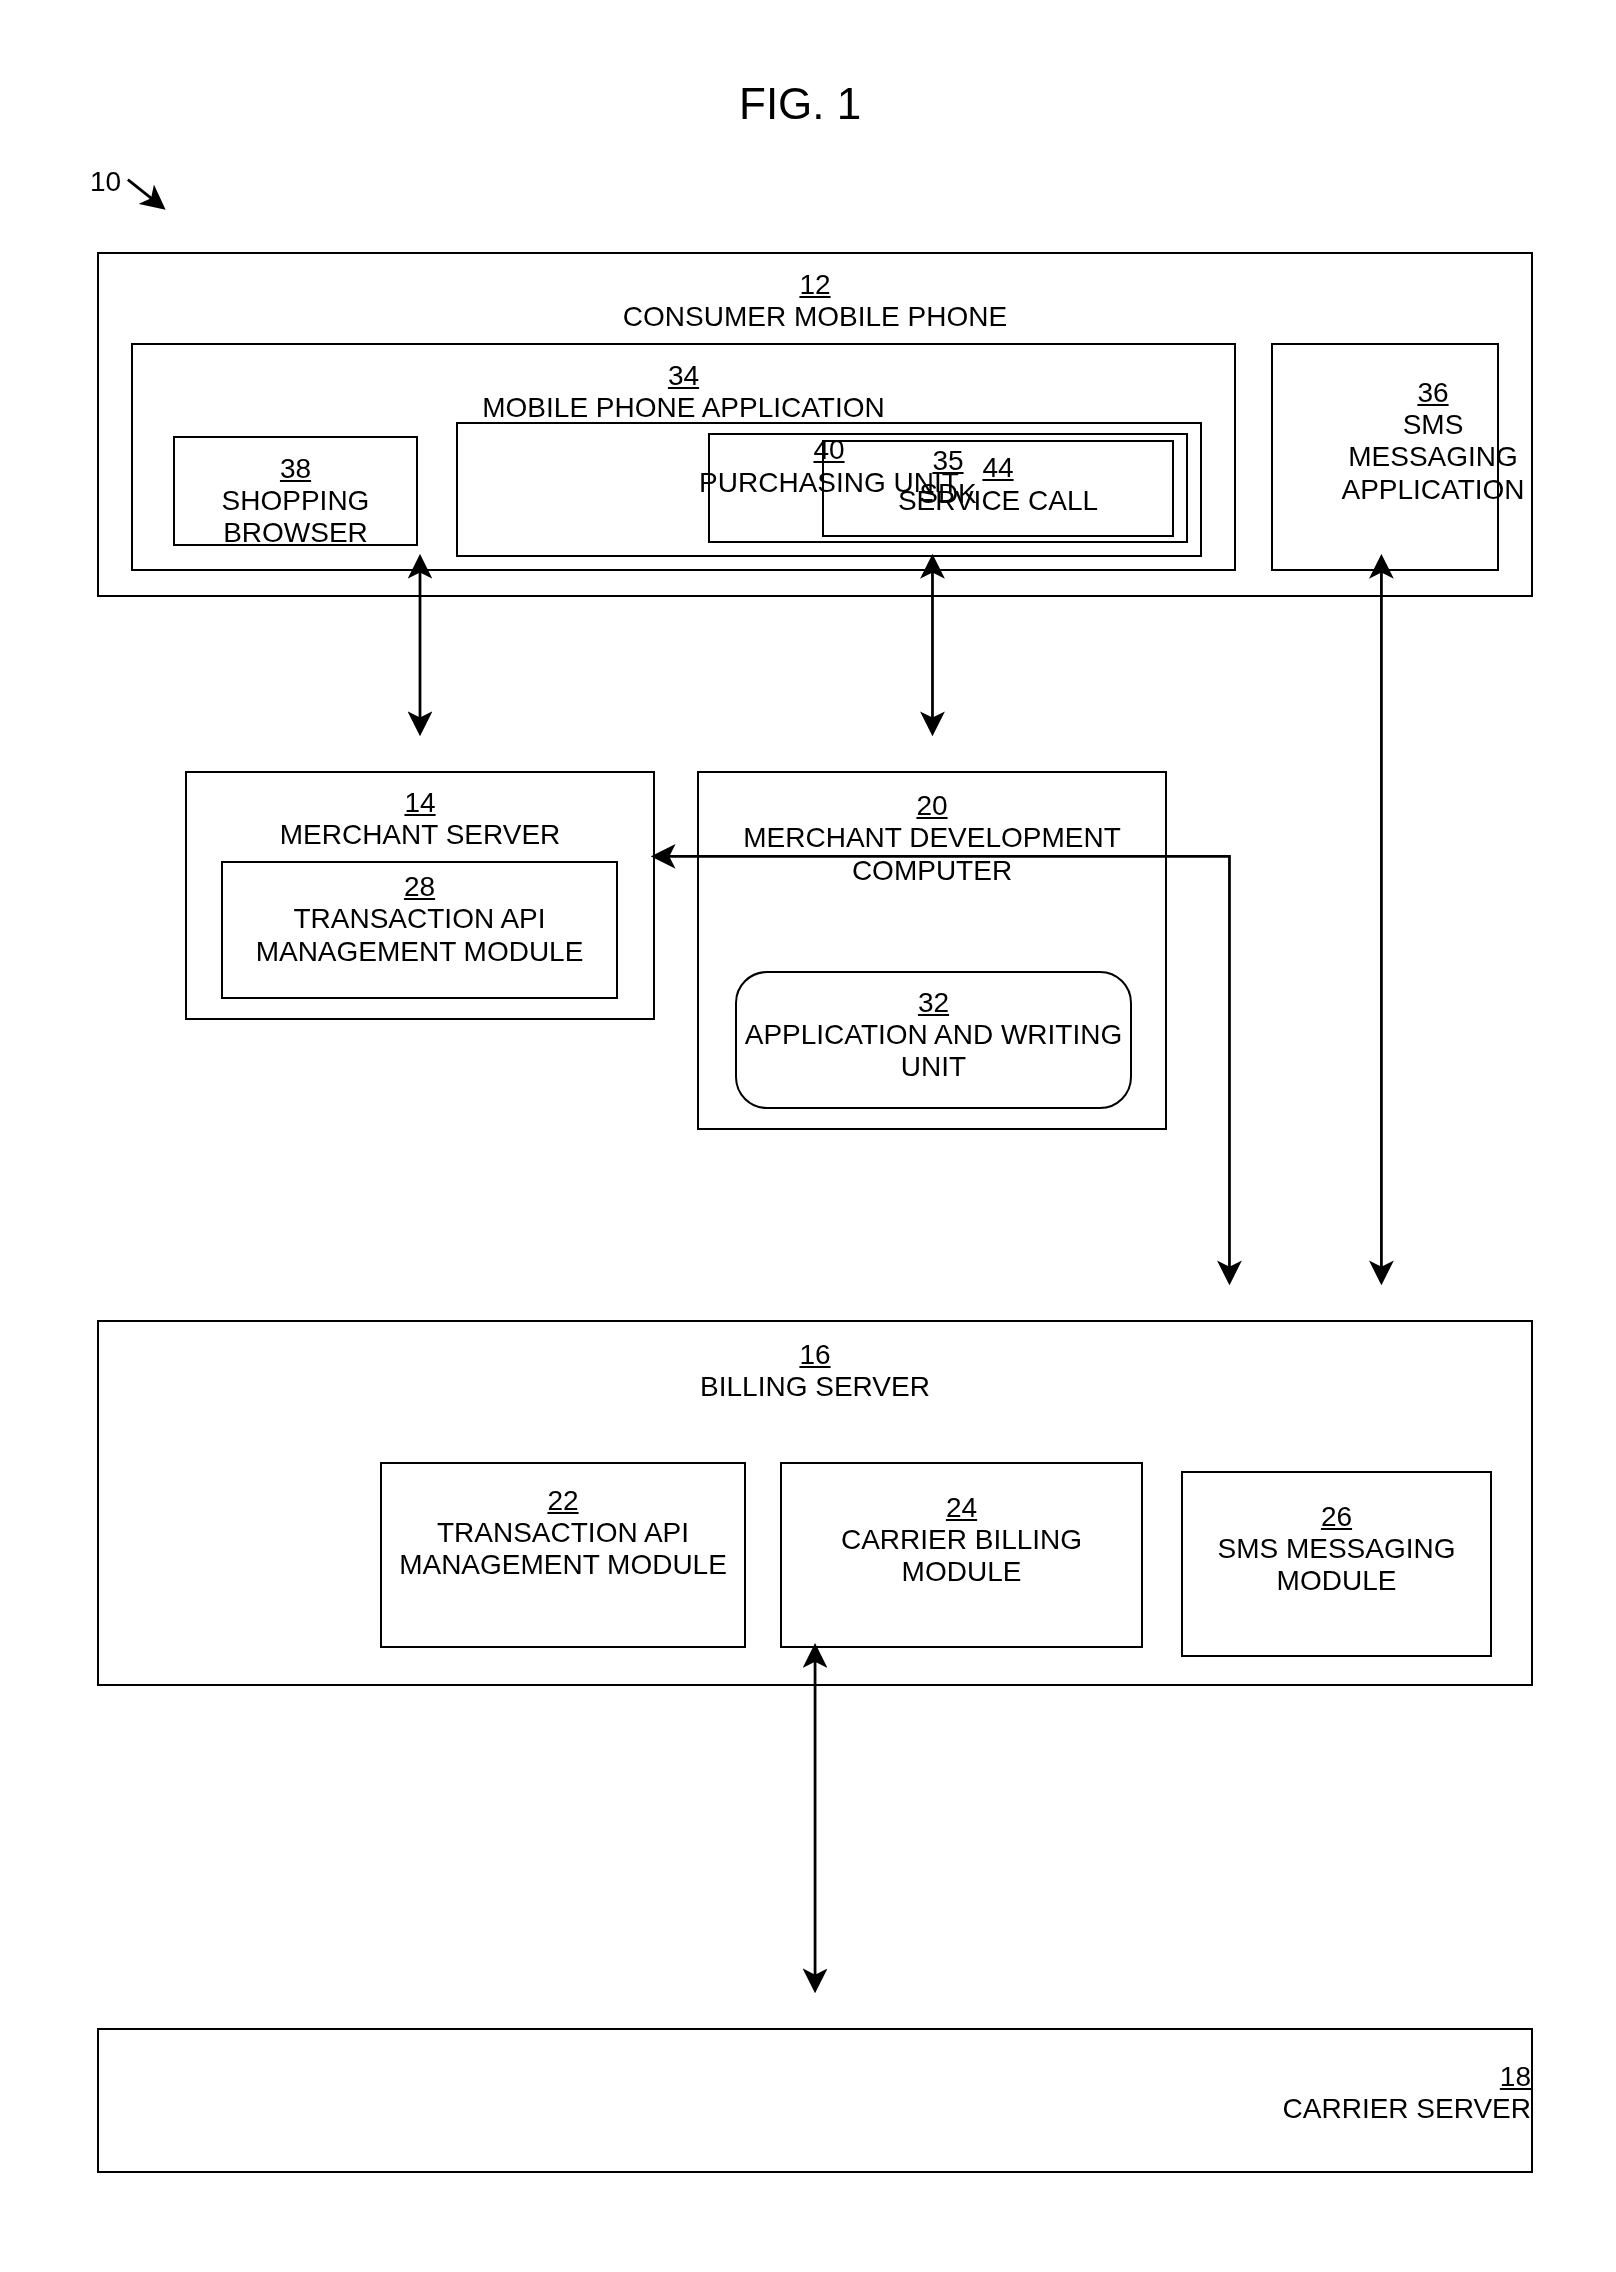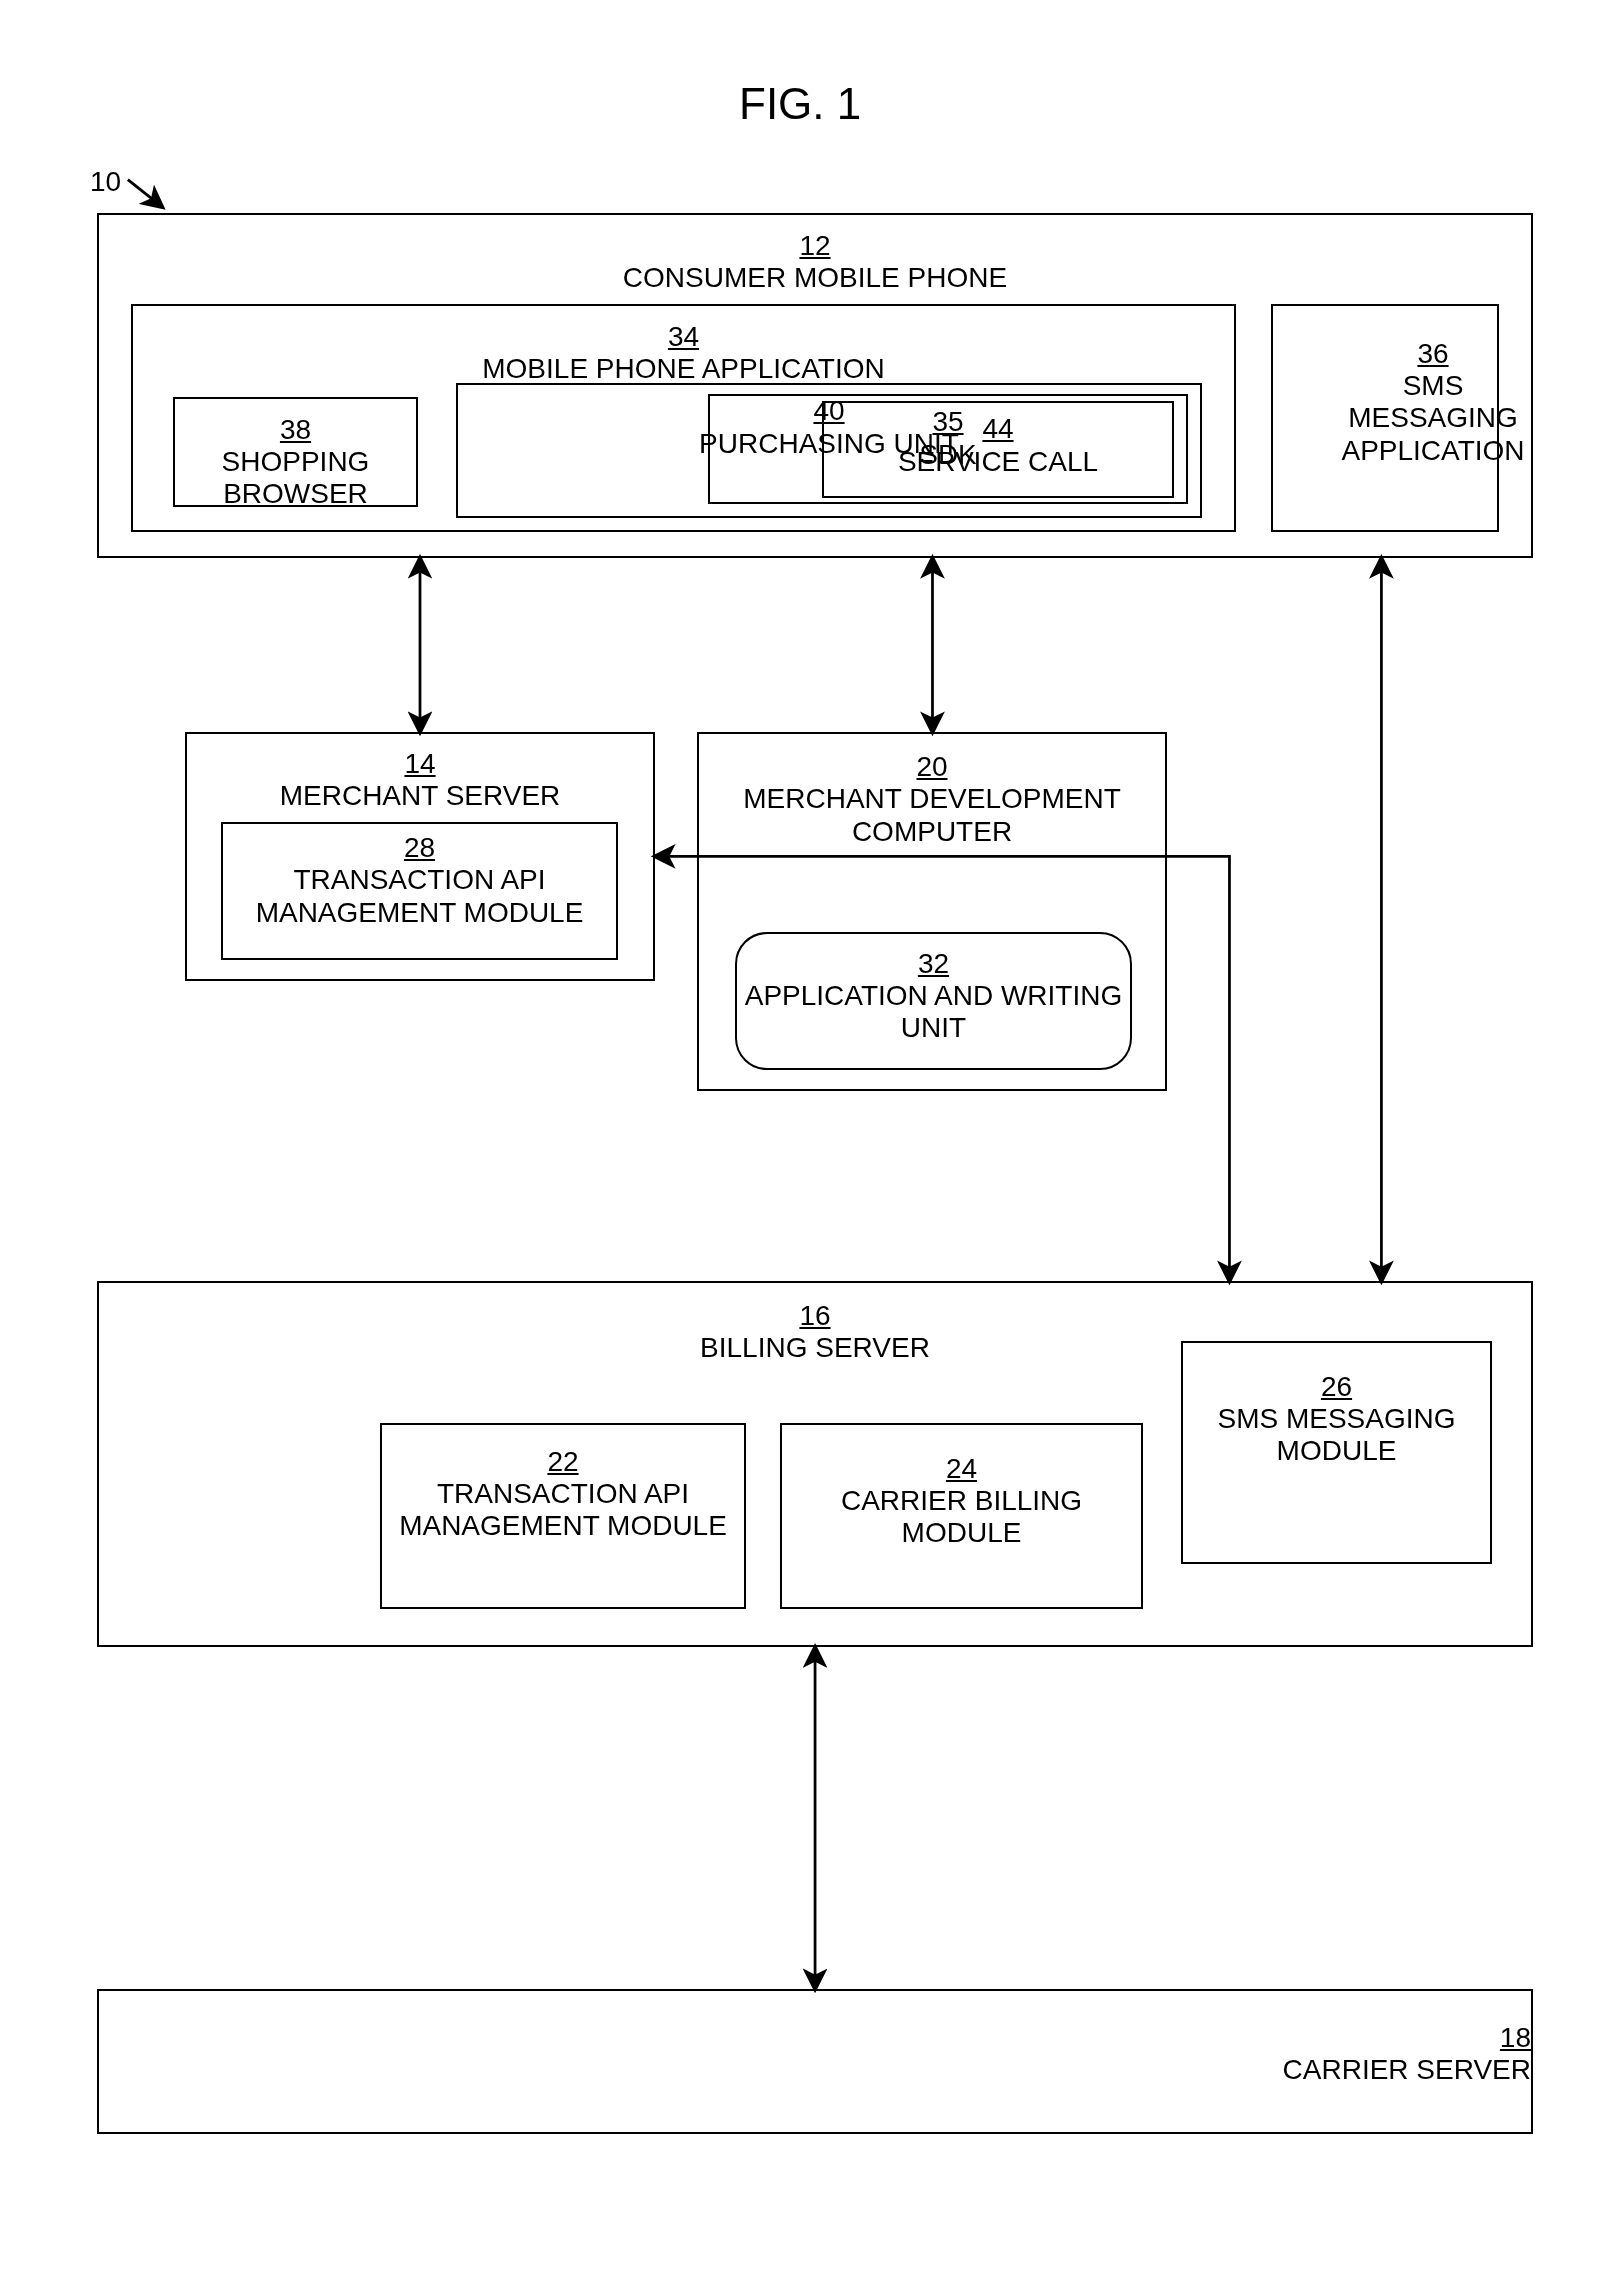--- a/index.html
+++ b/index.html
@@ -12,20 +12,21 @@
     position: relative;
     width: 1617px;
     height: 2273px;
     background: #fff;
   }
   .box {
     position: absolute;
     border: 2.1px solid #000;
     box-sizing: border-box;
     text-align: center;
+    margin-top: 39px;
   }
   .lbl {
     position: absolute;
     text-align: center;
     font-size: 28px;
     line-height: 1.15;
     width: 100%;
     left: 0;
   }
   .lbl .num { display: block; text-decoration: underline; }
@@ -146,21 +147,21 @@
     </div>
   </div>
 
   <div class="box" style="left:780px; top:1423px; width:363px; height:186px;">
     <div class="lbl" style="top:28px;">
       <span class="num">24</span>
       <span>CARRIER BILLING MODULE</span>
     </div>
   </div>
 
-  <div class="box" style="left:1181px; top:1341px; width:311px; height:223px;padding-left:12px;">
+  <div class="box" style="left:1181px; top:1432px; width:311px; height:186px;padding-left:12px;">
     <div class="lbl" style="top:28px;">
       <span class="num">26</span>
       <span>SMS MESSAGING MODULE</span>
     </div>
   </div>
 
   <div class="box" style="left:97px; top:1989px; width:1436px; height:145px;">
     <div class="lbl" style="top:31px;text-align:right;">
       <span class="num">18</span>
       <span>CARRIER SERVER</span>

